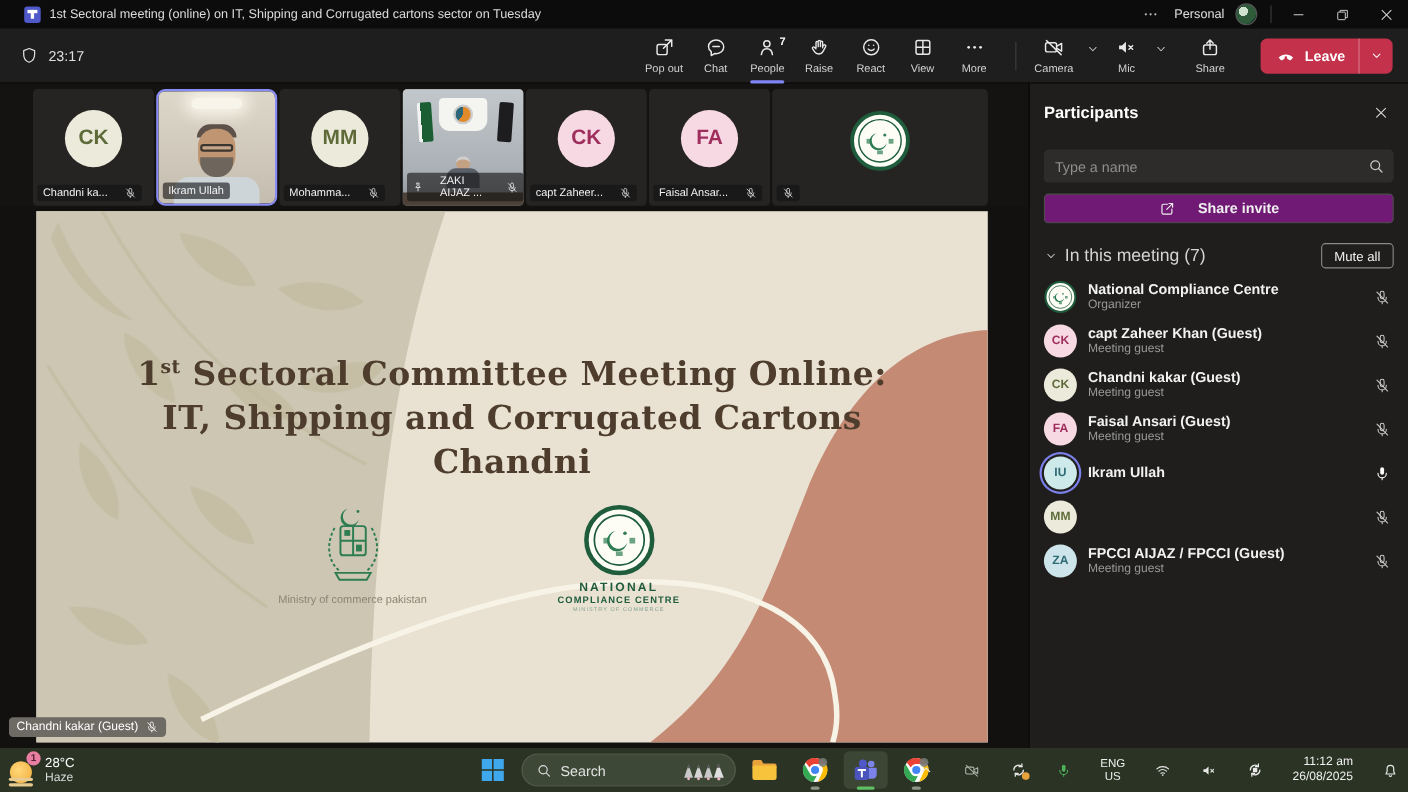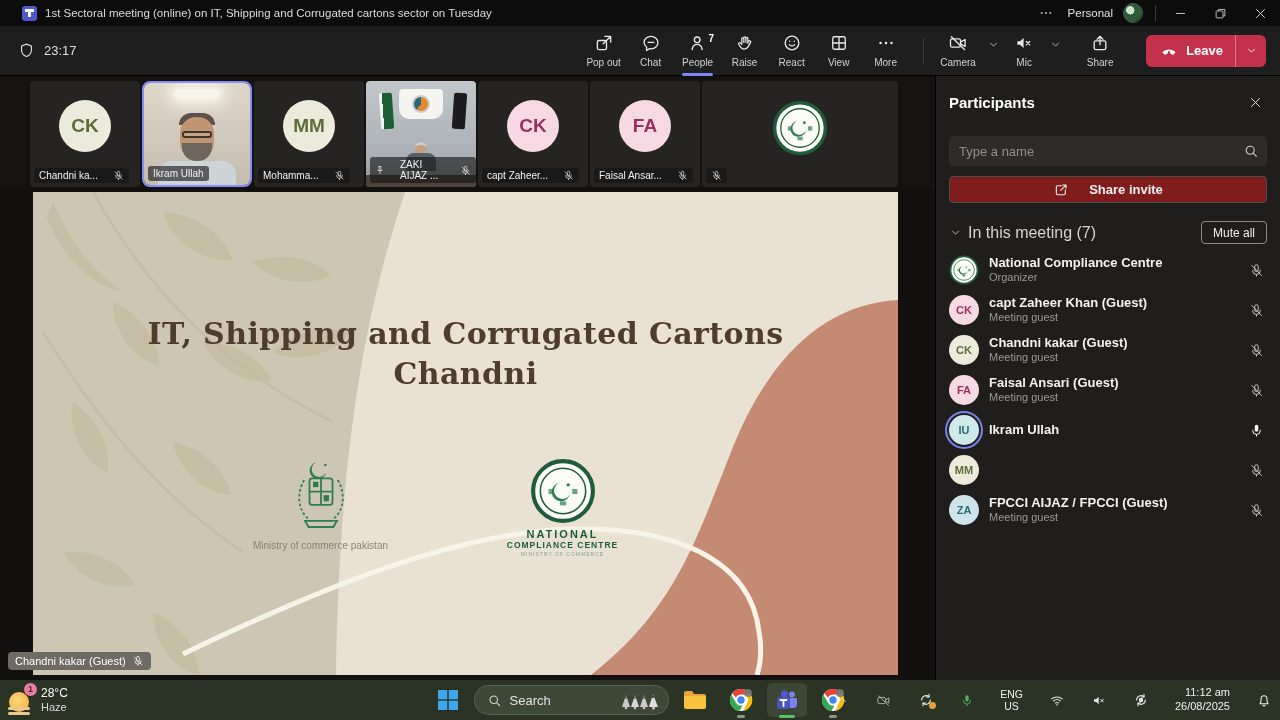--- a/index.html
+++ b/index.html
@@ -86,21 +86,21 @@
   .presenter-pill { position:absolute; left:8px; bottom:10px; background:#6e6a64; border-radius:4px; color:#fff; font-size:11px; padding:3px 7px; display:flex; align-items:center; gap:6px; }
 
   
   .panel { width:345px; flex:none; background:#1f1e1d; border-left:1px solid #000; padding:14px 13px 16px; display:flex; flex-direction:column; color:#eee; }
   .p-head { display:flex; align-items:center; }
   .p-title { font-size:15px; font-weight:700; color:#fff; flex:1; }
   .p-close { width:24px; height:24px; display:flex; align-items:center; justify-content:center; color:#d8d8d8; }
   .p-search { margin-top:22px; height:30px; background:#2d2c2b; border-radius:4px; display:flex; align-items:center; padding:0 8px 0 10px; }
   .p-search input { flex:1; background:transparent; border:none; outline:none; color:#e8e8e8; font-size:13px; }
   .p-search input::placeholder { color:#8f8f8f; }
-  .p-share { margin-top:10px; height:27px; background:#7f1d1d; border:1px solid #4d4d4d; border-radius:4px; display:flex; align-items:center; justify-content:center; gap:20px; font-size:13px; font-weight:600; color:#f0f0f0; width:100%; }
+  .p-share { margin-top:10px; height:27px; background:#701a75; border:1px solid #4d4d4d; border-radius:4px; display:flex; align-items:center; justify-content:center; gap:20px; font-size:13px; font-weight:600; color:#f0f0f0; width:100%; }
   .p-section { margin-top:18px; display:flex; align-items:center; }
   .p-sec-label { font-size:16px; color:#d4d4d4; margin-left:6px; flex:1; }
   .muteall { height:23px; padding:0 11px; border:1px solid #8a8a8a; border-radius:4px; font-size:12px; color:#f0f0f0; }
   .p-list { margin-top:6px; }
   .p-row { height:40px; display:flex; align-items:center; gap:10px; }
   .av { width:30px; height:30px; border-radius:50%; display:flex; align-items:center; justify-content:center; font-size:11px; font-weight:700; flex:none; }
   .av.ring { box-shadow:0 0 0 2px #1f1e1d, 0 0 0 4px #7b80ea; }
   .p-texts { flex:1; min-width:0; line-height:1.25; }
   .p-name { font-size:13px; font-weight:600; color:#f2f2f2; white-space:nowrap; overflow:hidden; }
   .p-name.bold { font-weight:700; }
@@ -510,20 +510,21 @@
             </g>
             <g fill="none" stroke="#c2ba9f" stroke-width="3" opacity="0.7">
               <path d="M60,0 C110,90 180,170 300,230"></path>
               <path d="M10,140 C60,220 120,300 210,360"></path>
             </g>
             <path d="M865,108 C790,112 735,168 700,255 C665,342 645,415 558,483 L865,483 Z" fill="#c58a74"></path>
             <path d="M150,462 C300,390 420,345 520,338 C640,330 718,368 726,440 C729,456 728,470 724,483" fill="none" stroke="#f8f3e7" stroke-width="5"></path>
           </svg>
 
           <div class="slide-title">
+            <div><span>1</span><sup>st</sup><span> Sectoral Committee Meeting Online:</span></div>
             <div>IT, Shipping and Corrugated Cartons</div>
             <div>Chandni</div>
           </div>
 
           <div class="logos">
             <div class="logo-block logo-ministry">
               <svg width="62" height="76" viewBox="0 0 70 84">
                   <use href="#sym-ministry"></use>
                 </svg>
               <div class="cap-ministry">Ministry of commerce pakistan</div>

